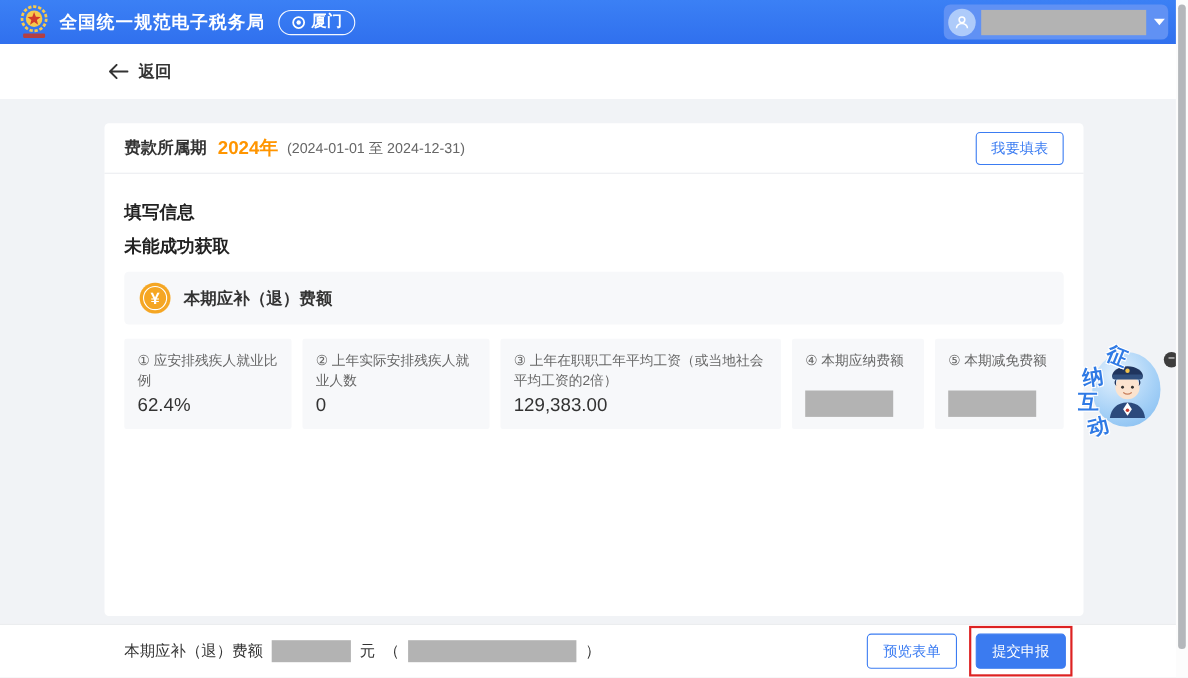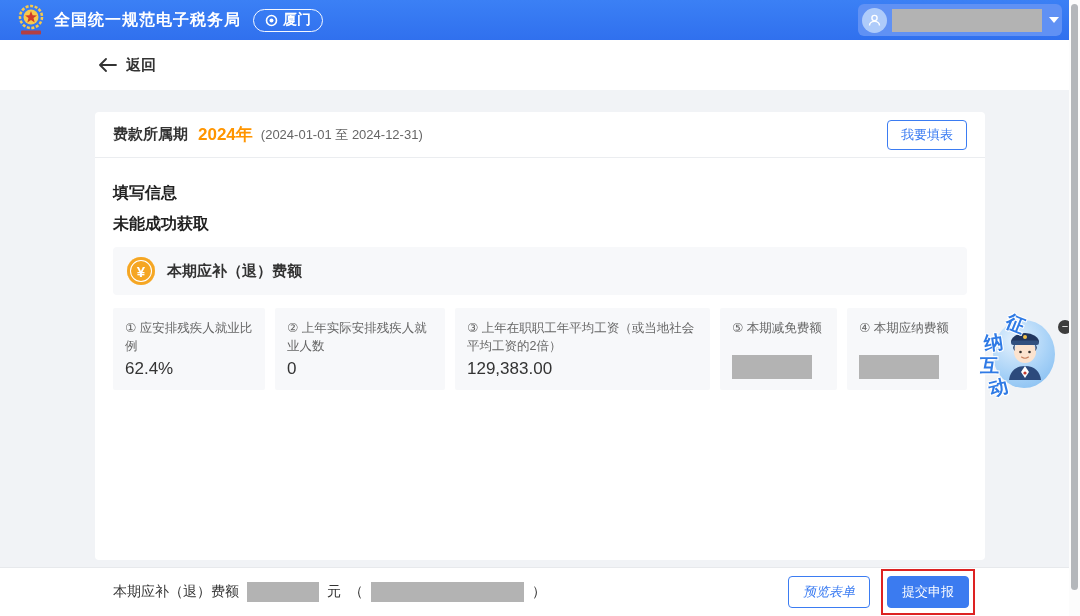--- a/index.html
+++ b/index.html
@@ -75,21 +75,21 @@
   .footer { position:absolute; left:0; bottom:0; width:1080px; height:49px; background:#fff;
             border-top:1px solid #e7e9ec; z-index:20; }
   .footer-left { position:absolute; left:113px; top:0; height:100%; display:flex;
                  align-items:center; gap:8px; font-size:14px; color:#333; }
   .footer-redact-1 { width:72px; height:20px; }
   .footer-redact-2 { width:153px; height:20px; }
   .paren { color:#333; }
   .footer-buttons { position:absolute; right:105px; top:50%; transform:translateY(-50%);
                     display:flex; align-items:center; gap:11px; }
   .btn-preview { background:#fff; border:1px solid #3b7cf2; color:#3b7cf2; font-size:13px;
-                 padding:6px 14px; border-radius:4px; cursor:pointer; font-family:inherit;font-style:italic; }
+                 padding:6px 14px; border-radius:4px; cursor:pointer; font-family:inherit; }
   .annotation-box { border:2px solid #dd2222; padding:5px 4px; display:inline-flex; }
   .btn-submit { background:#3b7bf0; border:1px solid #3b7bf0; color:#fff; font-size:13px;
                 padding:6px 14px; border-radius:4px; cursor:pointer; font-family:inherit; }
 
   
   .mascot { position:absolute; left:975px; top:308px; width:102px; height:100px; z-index:30; cursor:pointer; }
   .mascot-circle { position:absolute; left:18px; top:12px; width:62px; height:68px; border-radius:50%;
                    background:radial-gradient(circle at 35% 30%, #e4f1fd 0%, #a8d2f7 55%, #7db9f0 100%); }
   .mascot-char { position:absolute; color:#2f7ae5; font-weight:bold; font-size:19px;
                  text-shadow:-1px -1px 0 #fff,1px -1px 0 #fff,-1px 1px 0 #fff,1px 1px 0 #fff; }
@@ -172,26 +172,26 @@
           <div class="col-value">62.4%</div>
         </div>
         <div class="calc-col col-2">
           <div class="col-header">② 上年实际安排残疾人就业人数</div>
           <div class="col-value">0</div>
         </div>
         <div class="calc-col col-3">
           <div class="col-header">③ 上年在职职工年平均工资（或当地社会平均工资的2倍）</div>
           <div class="col-value">129,383.00</div>
         </div>
+        <div class="calc-col col-4">
+          <div class="col-header">④ 本期应纳费额</div>
+          <div class="redact table-redact"></div>
+        </div>
         <div class="calc-col col-5">
           <div class="col-header">⑤ 本期减免费额</div>
-          <div class="redact table-redact"></div>
-        </div>
-        <div class="calc-col col-4">
-          <div class="col-header">④ 本期应纳费额</div>
           <div class="redact table-redact"></div>
         </div>
       </div>
     </div>
   </div>
 
   <div class="footer">
     <div class="footer-left">
       <span>本期应补（退）费额</span>
       <span class="redact footer-redact-1"></span>

